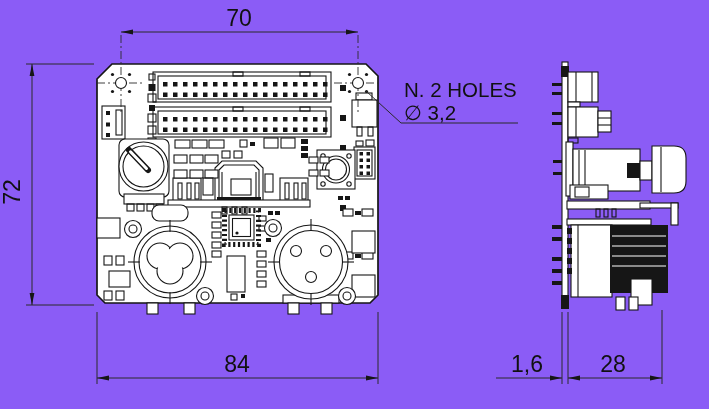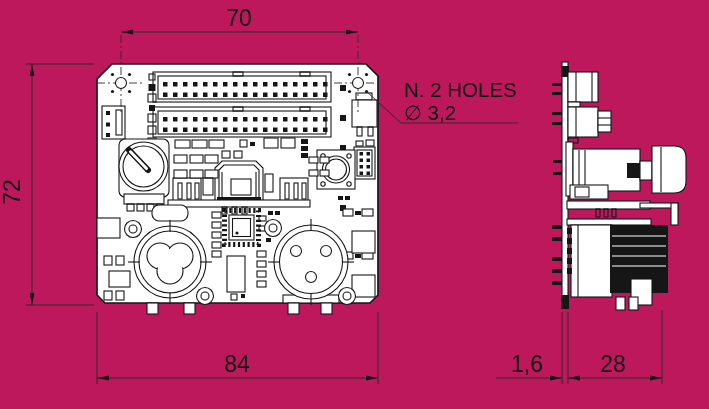--- a/index.html
+++ b/index.html
@@ -1,16 +1,16 @@
 <!DOCTYPE html>
 <html><head>
 <meta charset="utf-8">
 <style>
   html,body{margin:0;padding:0;background:#fff;}
-  .stage{width:709px;height:409px;position:relative;background:#be185d;overflow:hidden;}
+  .stage{width:709px;height:409px;position:relative;background:#8b5cf6;overflow:hidden;}
   svg{display:block;}
   .ln{fill:#fff;stroke:#161616;stroke-width:1.1;stroke-linejoin:miter;}
   .nf{fill:none;stroke:#161616;stroke-width:1.1;}
   .bd{fill:#fff;stroke:#161616;stroke-width:1.7;stroke-linejoin:miter;}
   .fl{fill:#161616;stroke:none;}
   .dim{fill:none;stroke:#2a2a2a;stroke-width:1;}
   .cl{fill:none;stroke:#2a2a2a;stroke-width:.9;stroke-dasharray:8 3 2 3;}
   .wl{stroke:#fff;stroke-width:1;fill:none;}
   .dimtxt{font-family:"Liberation Sans",sans-serif;font-size:23px;fill:#111;}
   .notetxt{font-family:"Liberation Sans",sans-serif;font-size:20.5px;fill:#111;}

